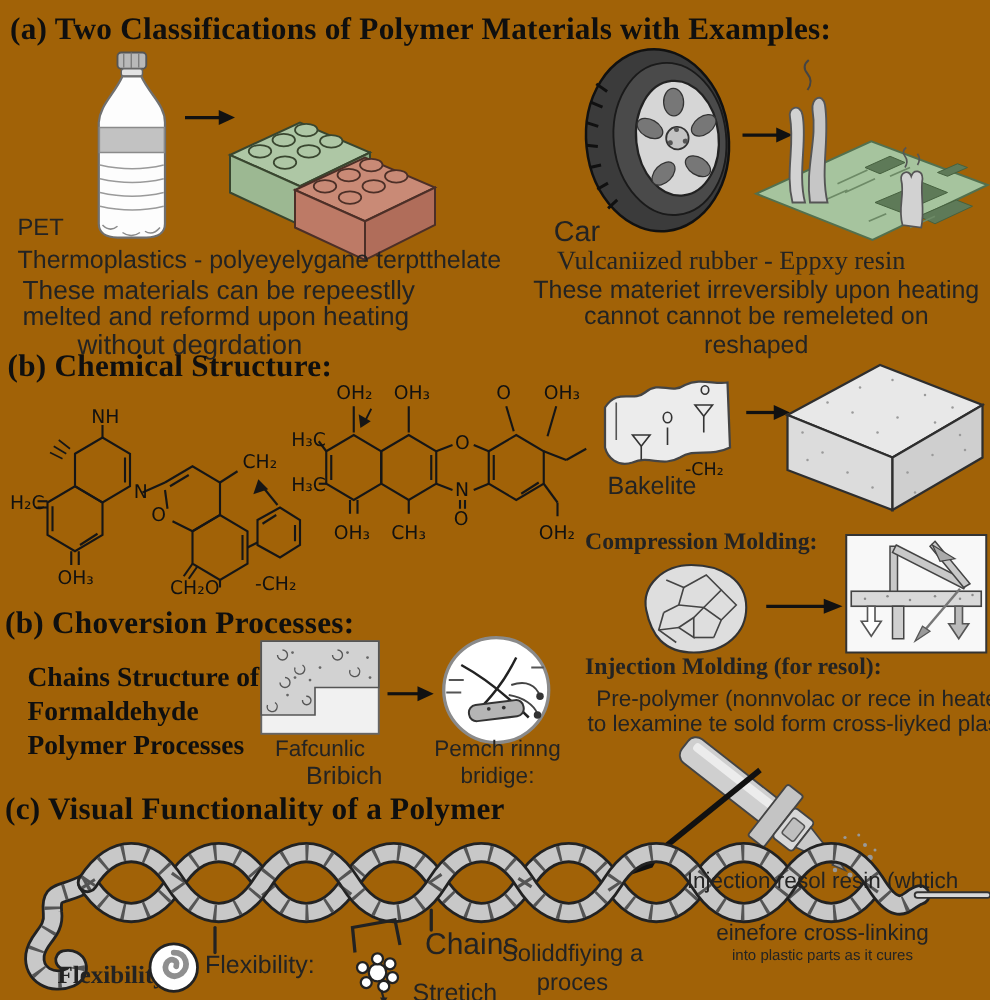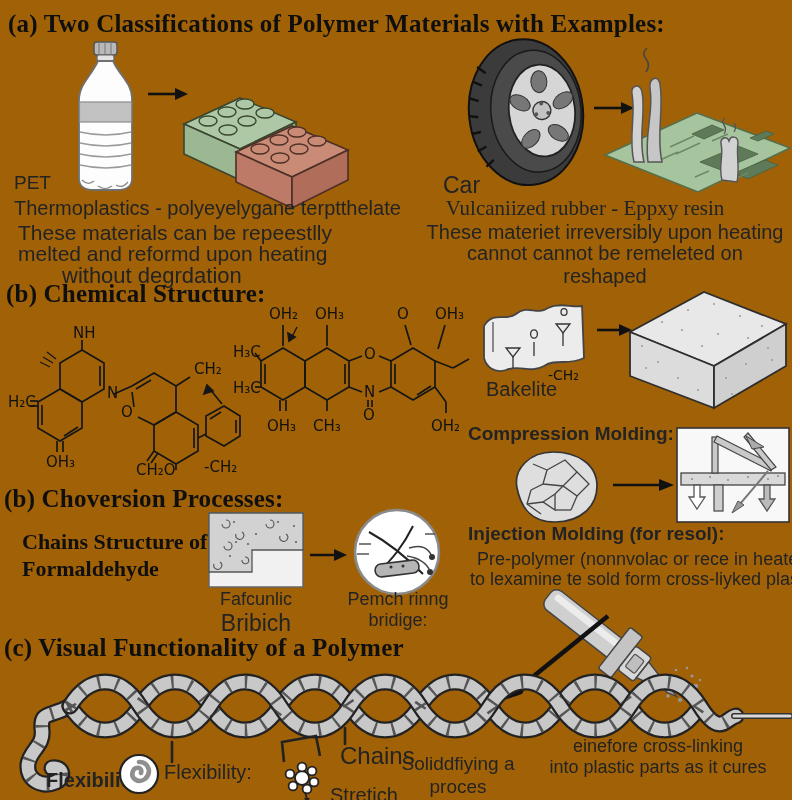--- a/index.html
+++ b/index.html
@@ -2,21 +2,21 @@
 <html><head>
 <meta charset="utf-8">
 <style>
   html,body{margin:0;padding:0;background:#fff;}
   #stage{position:relative;width:792px;height:800px;background:#a16207;overflow:hidden;
          font-family:"Liberation Sans",sans-serif;color:#1c1c1c;}
   .abs{position:absolute;white-space:nowrap;}
   .serif{font-family:"Liberation Serif",serif;font-weight:bold;color:#0f0f0f;}
   .h1{font-size:25px;letter-spacing:.2px;}
   .sans{font-family:"Liberation Sans",sans-serif;color:#232323;}
-  .bold{font-weight:bold;}
+  .bold{font-weight:bold;font-family:Liberation Serif, serif;}
   .ctr{text-align:center;white-space:normal;}
   svg{position:absolute;overflow:visible;}
   svg text{font-family:"DejaVu Sans",sans-serif;fill:#111;}
 </style>
 </head>
 <body>
 
 <div id="stage">
 
   <div class="abs serif h1" style="left:8px;top:10px;">(a) Two Classifications of Polymer Materials with Examples:</div>
@@ -300,20 +300,21 @@
     <path d="M18 58 L18 70 L13 70 L21 82 L29 70 L24 70 L24 58 Z" fill="#fff" stroke="#555" stroke-width="1.3"></path>
     <path d="M88 58 L88 72 L83 72 L91 84 L99 72 L94 72 L94 58 Z" fill="#bbb" stroke="#555" stroke-width="1.3"></path>
     <line x1="92" y1="44" x2="58" y2="84" stroke="#777" stroke-width="2"></line>
     <polygon points="56,86 68,78 62,74" fill="#999" stroke="#555" stroke-width="1"></polygon>
   </svg>
 
   <div class="abs serif h1" style="left:4px;top:485px;text-align:center;">(b) Choversion Processes:</div>
 
   <div class="abs serif" style="left:22px;top:529px;font-size:22px;">Chains Structure of</div>
   <div class="abs serif" style="left:22px;top:556px;font-size:22px;">Formaldehyde</div>
+  <div class="abs serif" style="left:22px;top:583px;font-size:22px;">Polymer Processes</div>
 
   <svg style="left:208px;top:512px;" width="96" height="76" viewBox="0 0 96 76">
     <rect x="1" y="1" width="94" height="74" fill="#f1f1f1" stroke="#666" stroke-width="1.5"></rect>
     <polygon points="1,1 95,1 95,38 44,38 44,60 1,60" fill="#d2d2d2" stroke="#555" stroke-width="1.3"></polygon>
     <g stroke="#555" stroke-width="1.1" fill="none">
       <path d="M14 12 a 4 4 0 1 0 4 -4"></path>
         <path d="M34 20 a 4 4 0 1 1 -6 2"></path>
         <path d="M58 12 a 4 4 0 1 0 4 -4"></path>
       <path d="M78 22 a 4 4 0 1 1 -6 2"></path>
         <path d="M16 34 a 4 4 0 1 0 4 -4"></path>
@@ -325,21 +326,21 @@
         <circle cx="48" cy="22" r="1.1"></circle>
         <circle cx="70" cy="10" r="1.1"></circle>
         <circle cx="88" cy="30" r="1.1"></circle>
         <circle cx="28" cy="30" r="1.1"></circle>
         <circle cx="22" cy="44" r="1.1"></circle>
         <circle cx="40" cy="32" r="1.1"></circle>
         <circle cx="86" cy="14" r="1.1"></circle>
       </g>
   </svg>
   <div class="abs sans ctr" style="left:206px;top:589px;width:100px;font-size:18px;">Fafcunlic</div>
-  <div class="abs sans ctr" style="left:206px;top:610px;width:100px;font-size:23px;">Bribich</div>
+  <div class="abs sans ctr" style="left:206px;top:610px;width:100px;font-size:20px;text-align:right;">Bribich</div>
 
   <svg style="left:309px;top:548px;" width="38" height="15" viewBox="0 0 38 15">
     <line x1="1" y1="7" x2="26" y2="7" stroke="#111" stroke-width="2.5"></line>
       <polygon points="25,1 38,7 25,13" fill="#111"></polygon>
   </svg>
 
   <svg style="left:351px;top:506px;" width="92" height="92" viewBox="0 0 92 92">
     <circle cx="46" cy="46" r="42" fill="#fff" stroke="#8a8a8a" stroke-width="2.6"></circle>
     <path d="M18 26 C 40 38, 56 52, 72 68" stroke="#222" stroke-width="2" fill="none"></path>
     <path d="M62 20 C 52 40, 42 52, 28 66" stroke="#222" stroke-width="2" fill="none"></path>
@@ -438,16 +439,17 @@
         <circle cx="8" cy="12" r="4.4"></circle>
     </g>
     <line x1="23" y1="30" x2="25" y2="37" stroke="#222" stroke-width="1.8"></line>
     <polygon points="22,36 28,36 25,41" fill="#222"></polygon>
   </svg>
   <div class="abs sans" style="left:330px;top:784px;font-size:20px;">Stretich</div>
 
   <div class="abs sans ctr" style="left:398px;top:776px;width:120px;font-size:19px;">proces</div>
   <div class="abs sans ctr" style="left:398px;top:753px;width:120px;font-size:19px;">Soliddfiying a</div>
 
+  <div class="abs sans ctr" style="left:538px;top:694px;width:240px;font-size:18px;">Injection resol resin (whtich</div>
   <div class="abs sans ctr" style="left:538px;top:736px;width:240px;font-size:18px;">einefore cross-linking</div>
-  <div class="abs sans ctr" style="left:538px;top:757px;width:240px;font-size:18px;">into plastic parts as it cures</div>
+  <div class="abs sans ctr" style="left:538px;top:757px;width:240px;font-size:12px;">into plastic parts as it cures</div>
 
 </div>
 
 </body></html>

